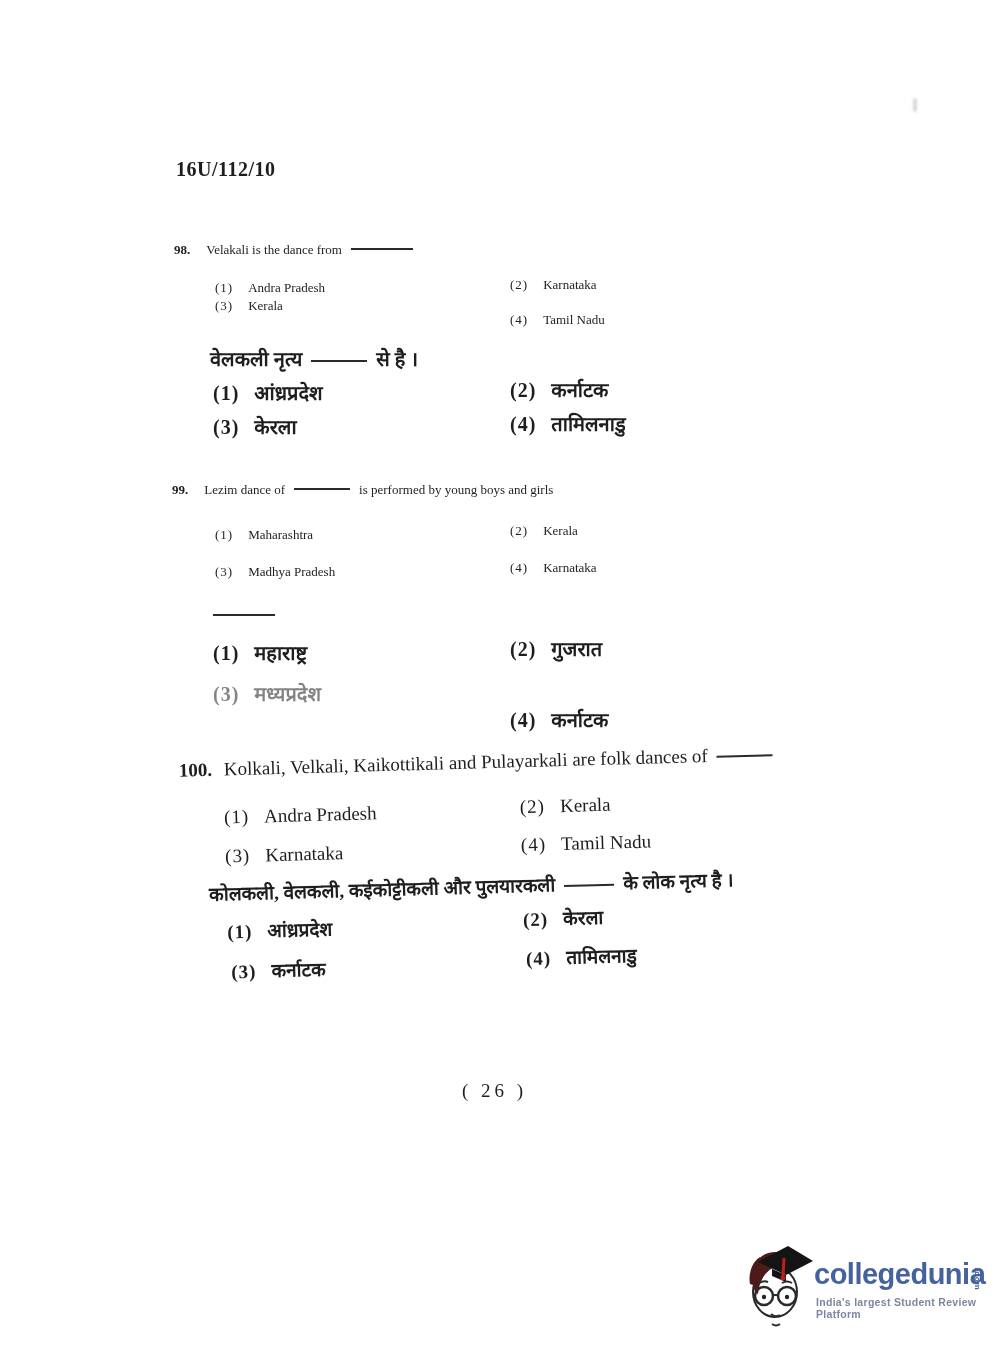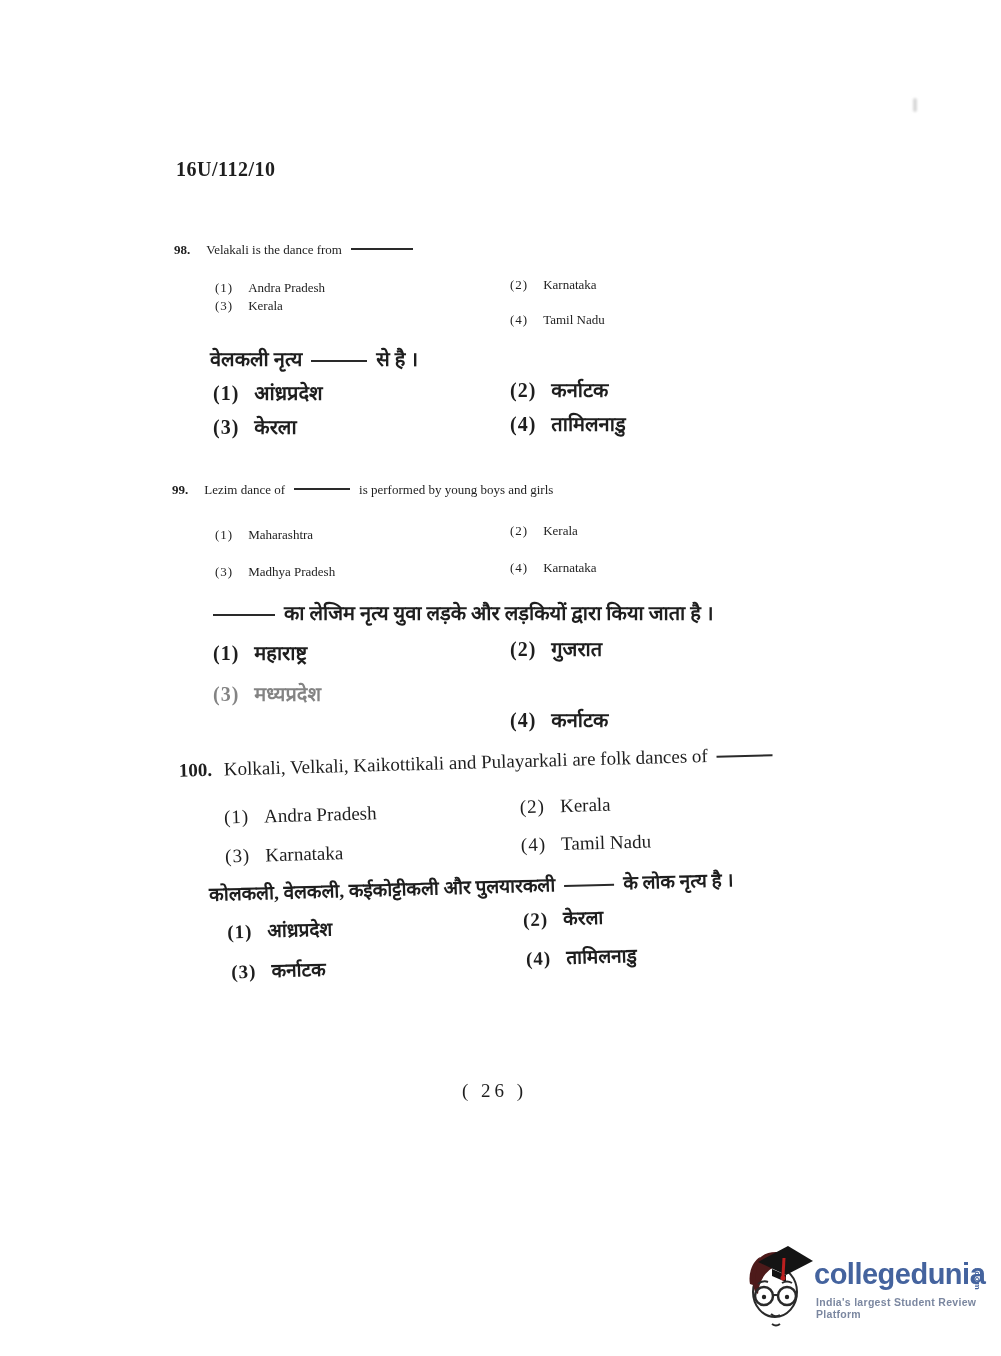--- a/index.html
+++ b/index.html
@@ -92,21 +92,21 @@
   <div class="line" style="left:510px; top:519px;">
     <span class="onum">(2)</span><span>Kerala</span>
   </div>
   <div class="line" style="left:215px; top:560px;">
     <span class="onum">(3)</span><span>Madhya Pradesh</span>
   </div>
   <div class="line" style="left:510px; top:556px;">
     <span class="onum">(4)</span><span>Karnataka</span>
   </div>
   <div class="line hi" style="left:213px; top:600px;">
-    <span></span><span class="blank" style="width:62px; margin-left:0;"></span><span>का लेजिम नृत्य युवा लड़के और लड़कियों द्वारा किया जाता है ।</span>
+    <span></span><span class="blank" style="width:62px; margin-left:0;"></span>
   </div>
   <div class="line hi" style="left:213px; top:640px;">
     <span class="onum">(1)</span><span>महाराष्ट्र</span>
   </div>
   <div class="line hi" style="left:510px; top:636px;">
     <span class="onum">(2)</span><span>गुजरात</span>
   </div>
   <div class="line hi faded" style="left:213px; top:681px;text-align:center;">
     <span class="onum">(3)</span><span>मध्यप्रदेश</span>
   </div>

